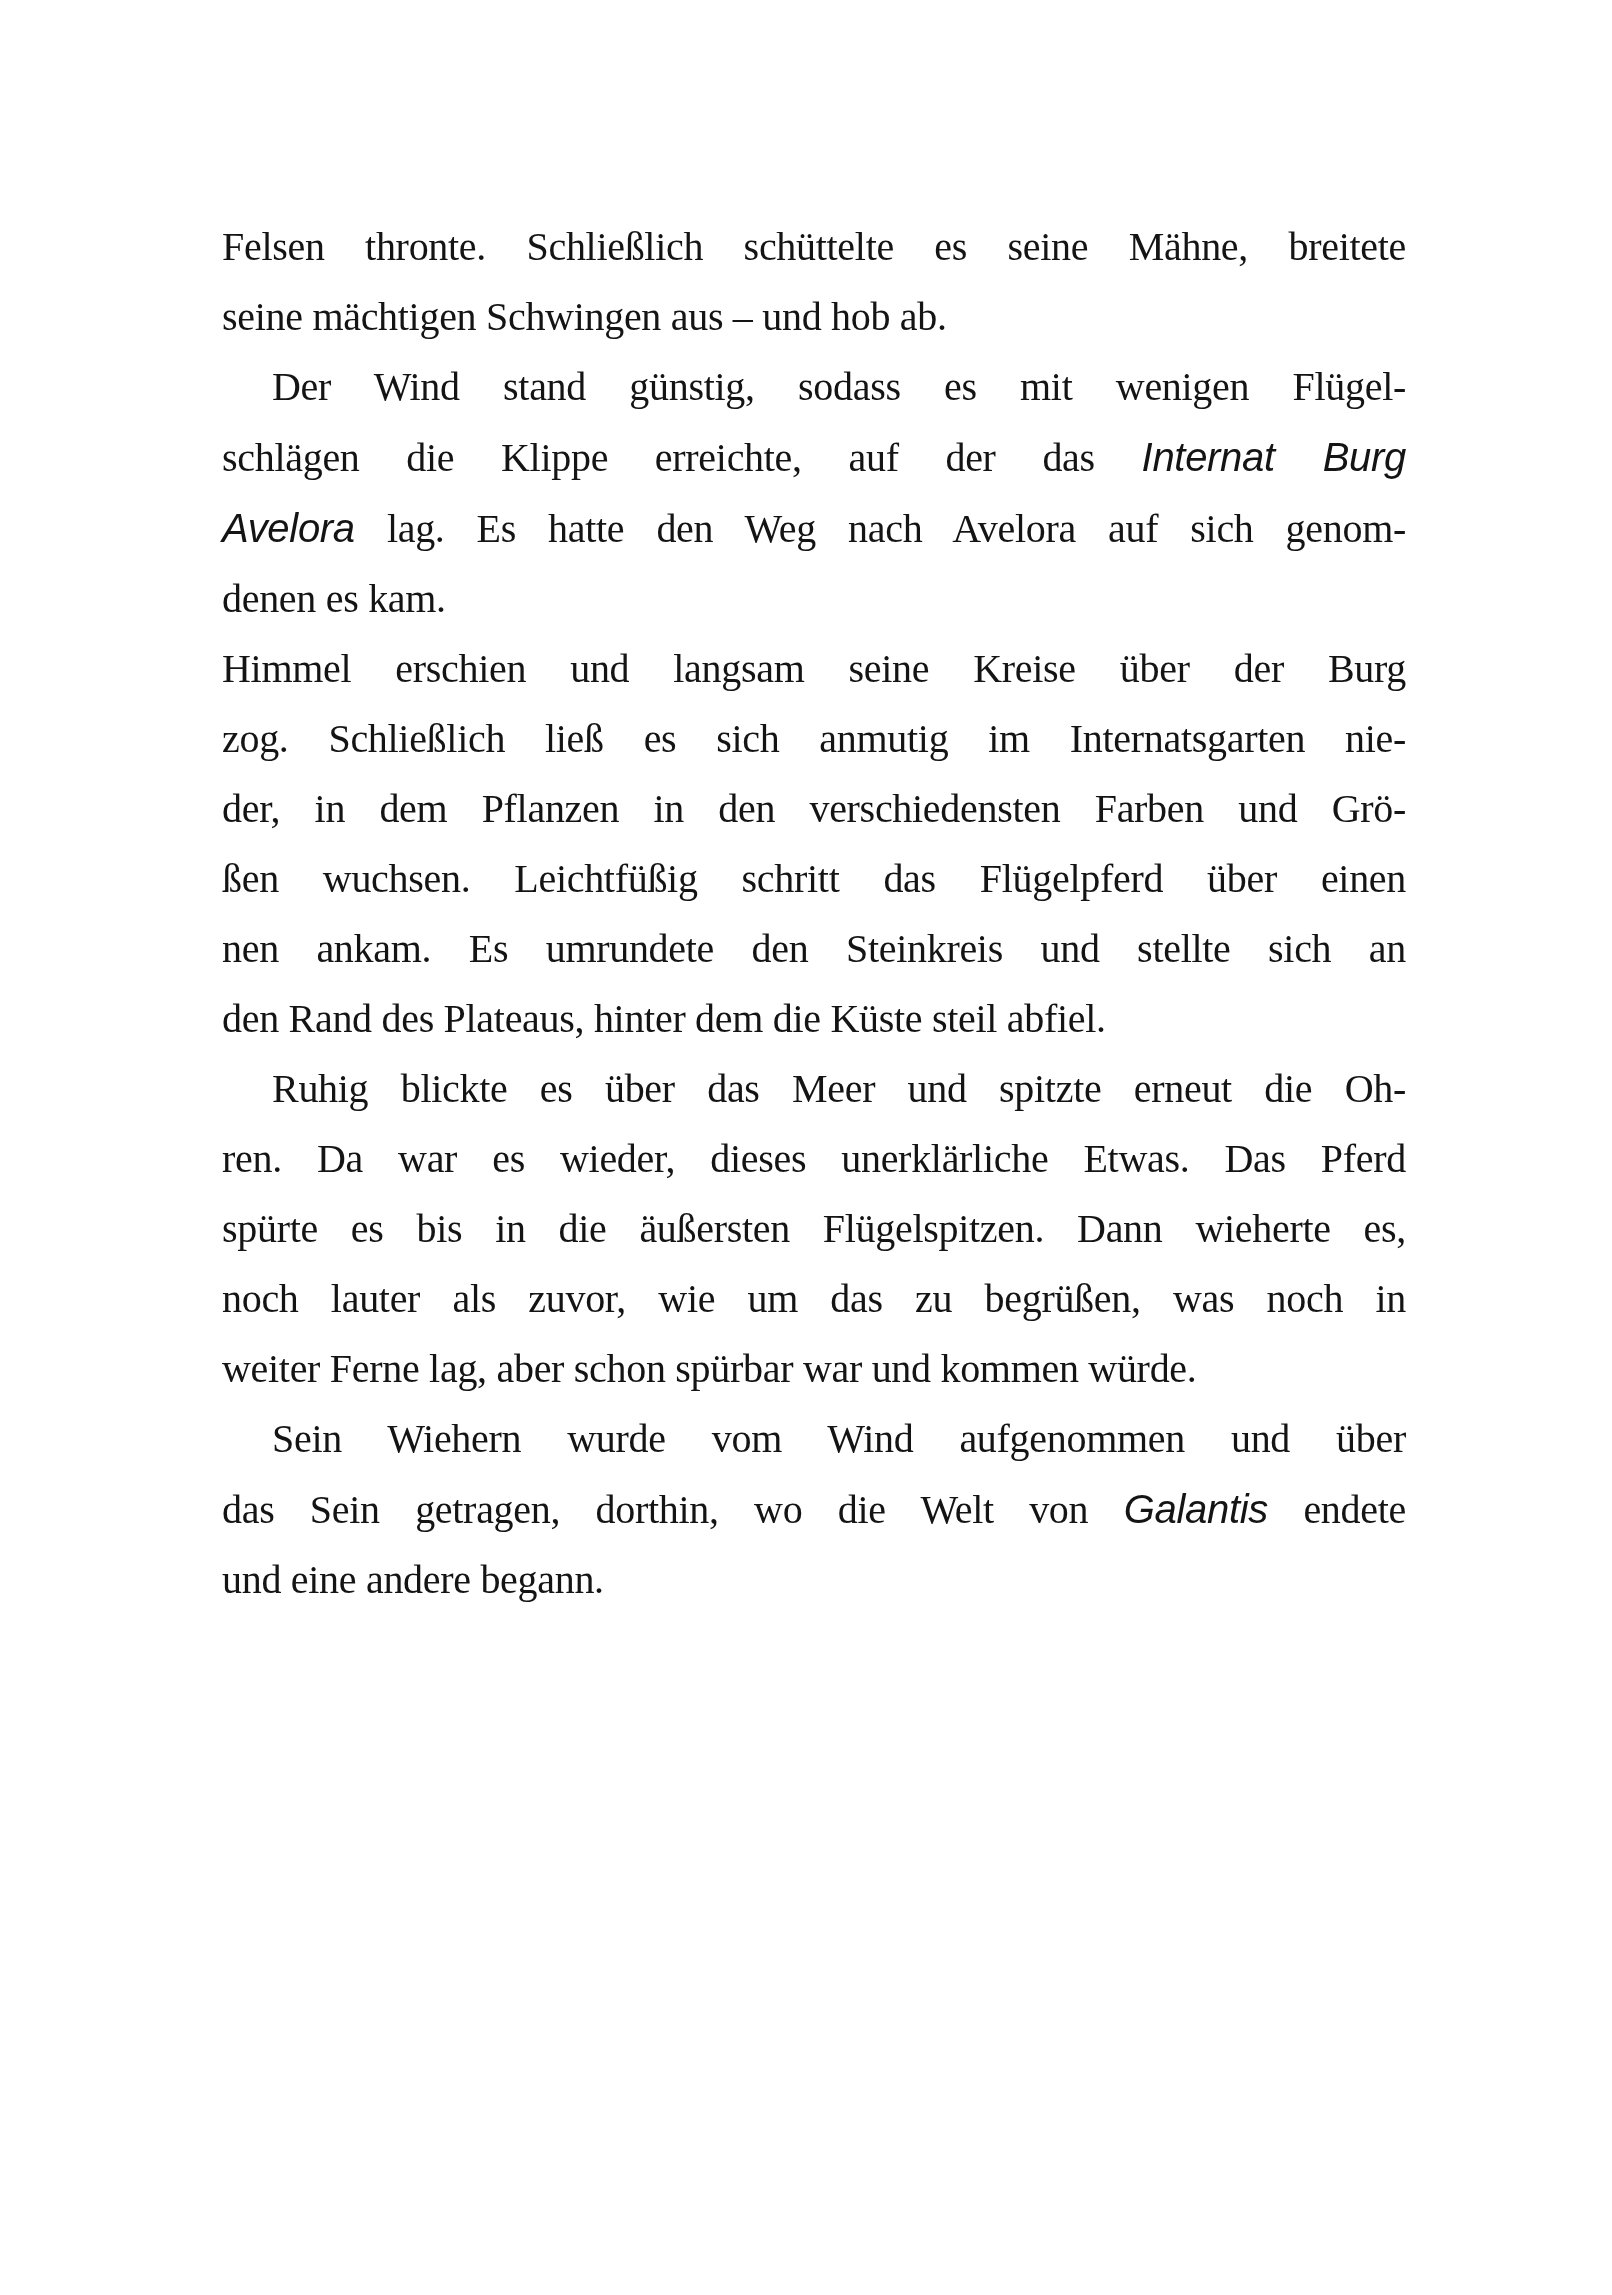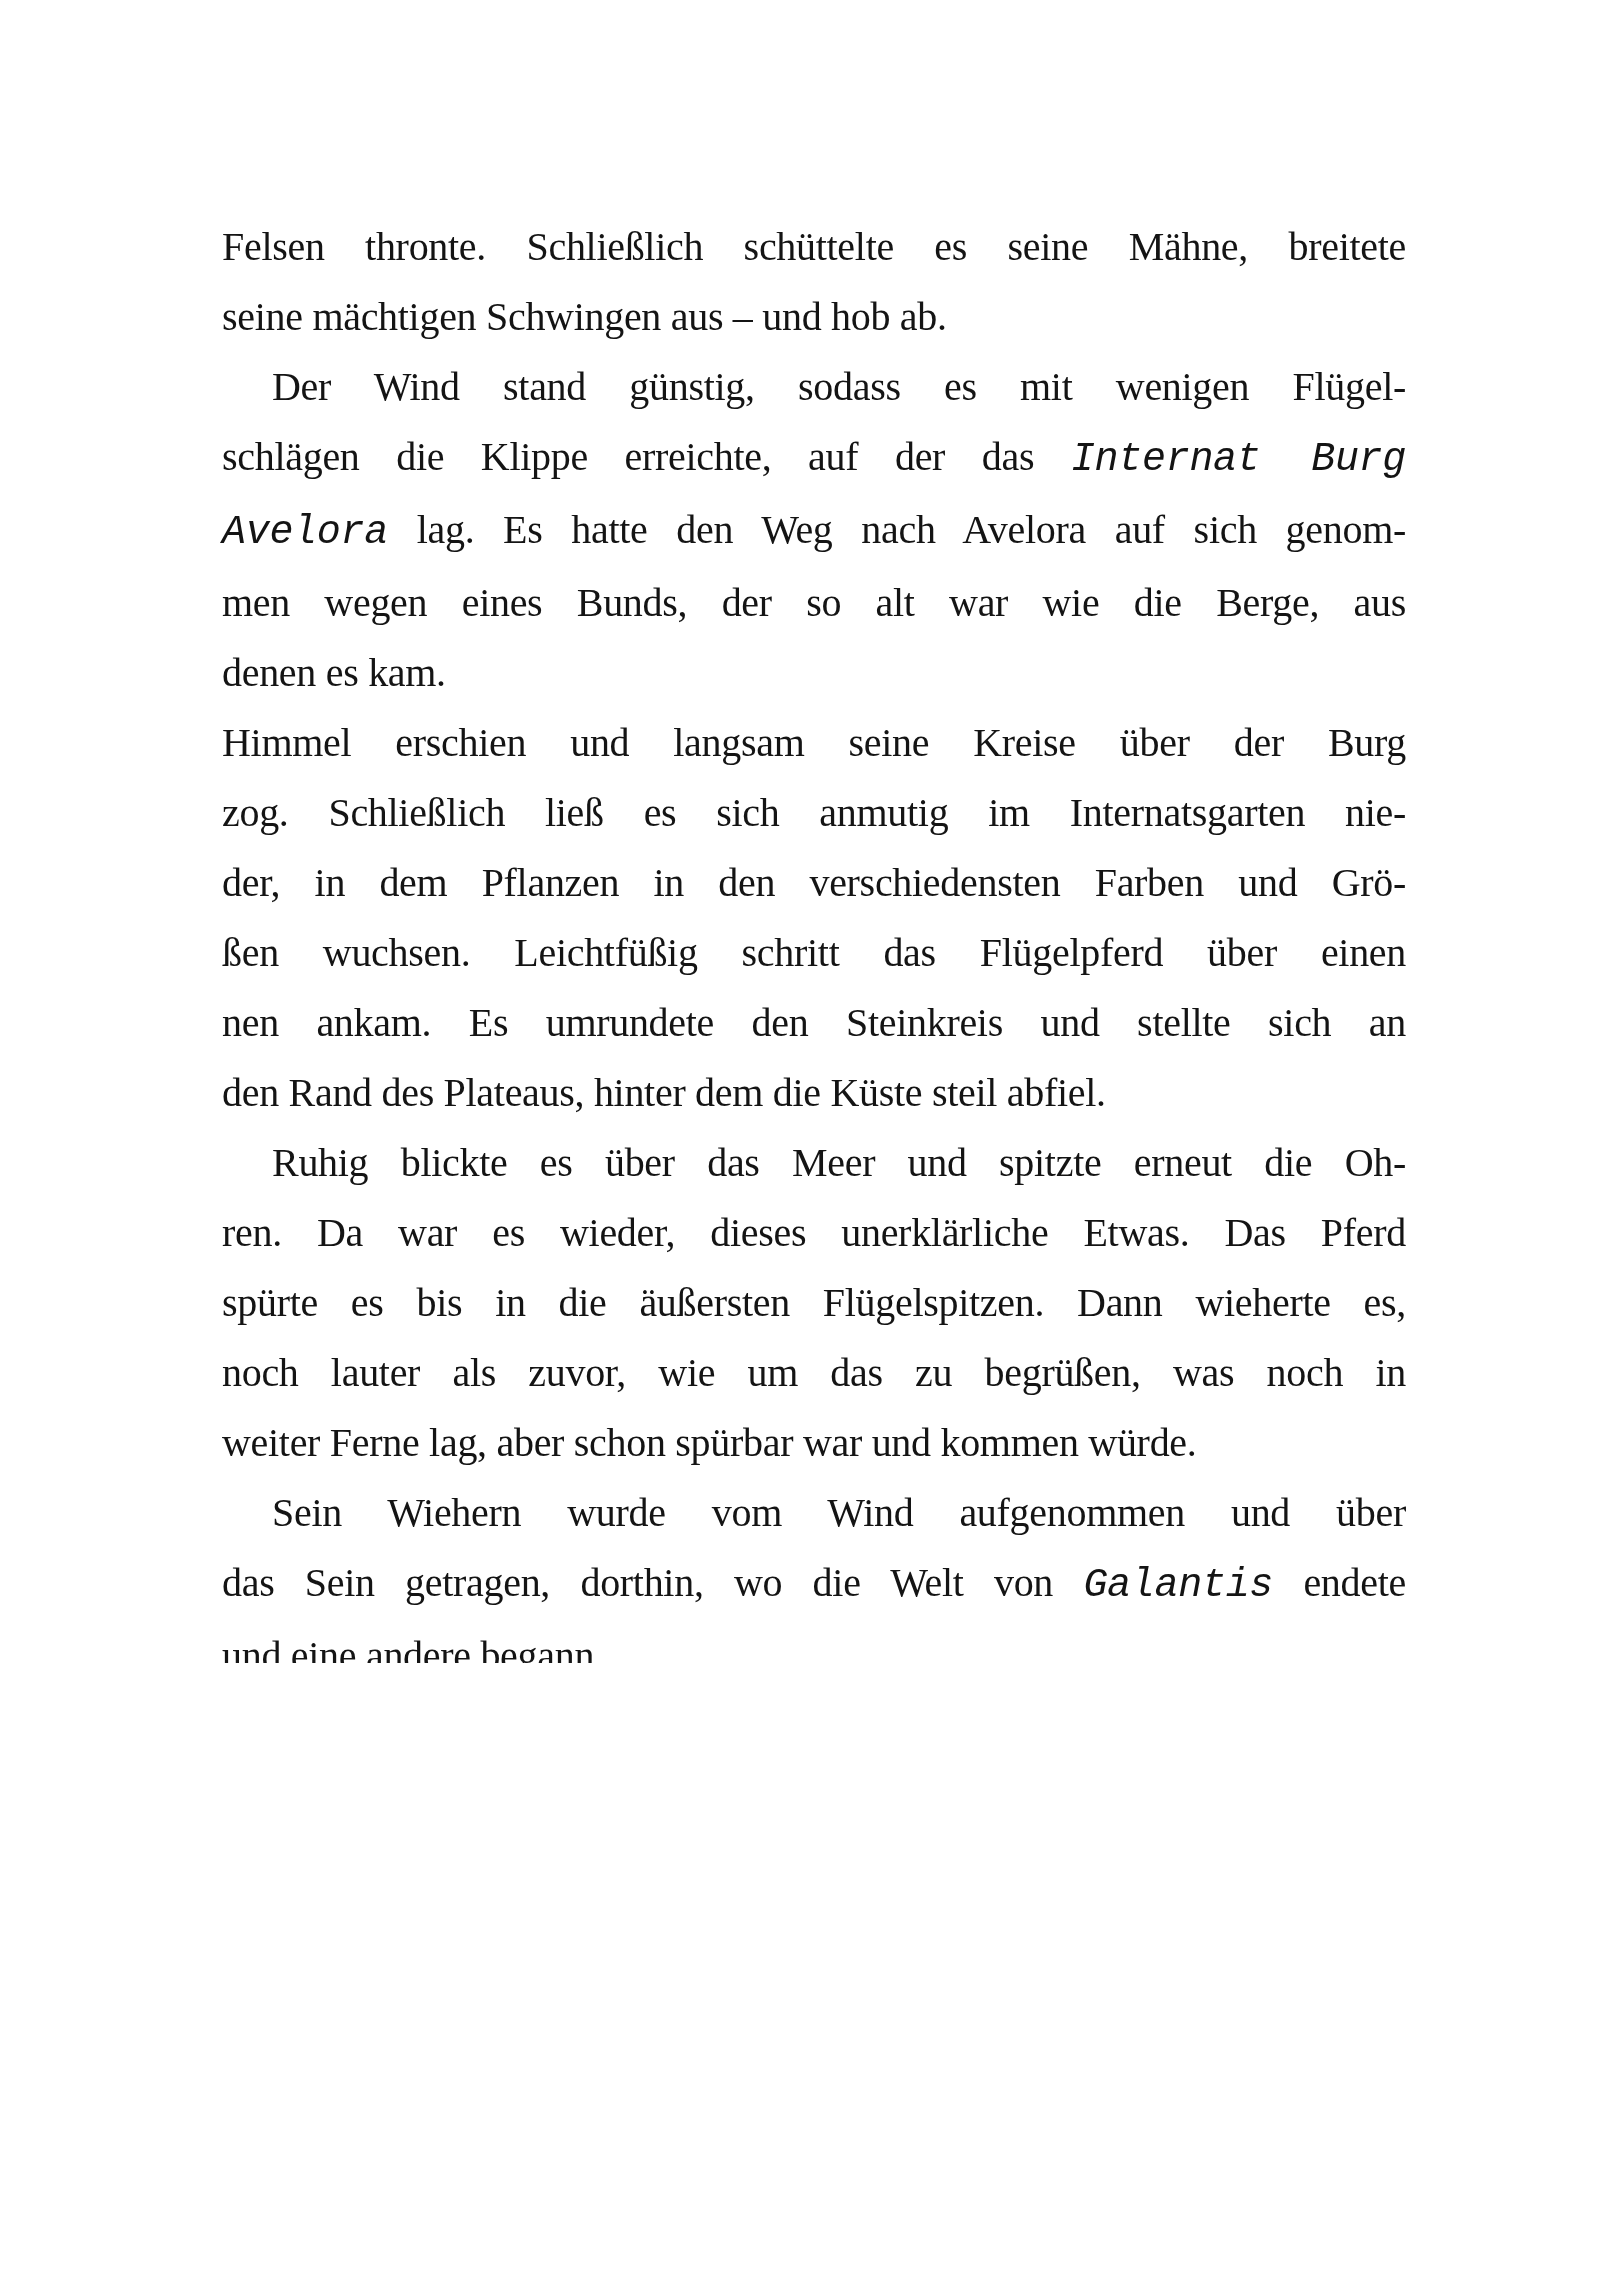--- a/index.html
+++ b/index.html
@@ -35,21 +35,21 @@
     white-space: normal;
   }
   .line.indent {
     padding-left: 50px;
   }
   .line.last {
     text-align-last: left;
   }
   .line em {
     font-style: italic;
-    font-family: Liberation Mono, monospace;
+    font-family: Liberation Sans, sans-serif;
   }
   .footer {
     position: absolute;
     left: 50%;
     top: 2070px;
     transform: translateX(-50%);
     width: 457px;
     height: 121px;
   }
   .footer svg {
@@ -80,21 +80,20 @@
 <body>
 
 <div class="page">
 
   <div class="text-block">
       <div class="line"><span>Felsen thronte. Schließlich schüttelte es seine Mähne, breitete</span></div>
       <div class="line last"><span>seine mächtigen Schwingen aus – und hob ab.</span></div>
       <div class="line indent"><span>Der Wind stand günstig, sodass es mit wenigen Flügel-</span></div>
       <div class="line"><span>schlägen die Klippe erreichte, auf der das </span><em>Internat Burg</em></div>
       <div class="line"><em>Avelora</em><span> lag. Es hatte den Weg nach Avelora auf sich genom-</span></div>
-      <div class="line"><span>men wegen eines Bunds, der so alt war wie die Berge, aus</span></div>
       <div class="line last"><span>denen es kam.</span></div>
       <div class="line"><span>Himmel erschien und langsam seine Kreise über der Burg</span></div>
       <div class="line"><span>zog. Schließlich ließ es sich anmutig im Internatsgarten nie-</span></div>
       <div class="line"><span>der, in dem Pflanzen in den verschiedensten Farben und Grö-</span></div>
       <div class="line"><span>ßen wuchsen. Leichtfüßig schritt das Flügelpferd über einen</span></div>
       <div class="line"><span>nen ankam. Es umrundete den Steinkreis und stellte sich an</span></div>
       <div class="line last"><span>den Rand des Plateaus, hinter dem die Küste steil abfiel.</span></div>
       <div class="line indent"><span>Ruhig blickte es über das Meer und spitzte erneut die Oh-</span></div>
       <div class="line"><span>ren. Da war es wieder, dieses unerklärliche Etwas. Das Pferd</span></div>
       <div class="line"><span>spürte es bis in die äußersten Flügelspitzen. Dann wieherte es,</span></div>

